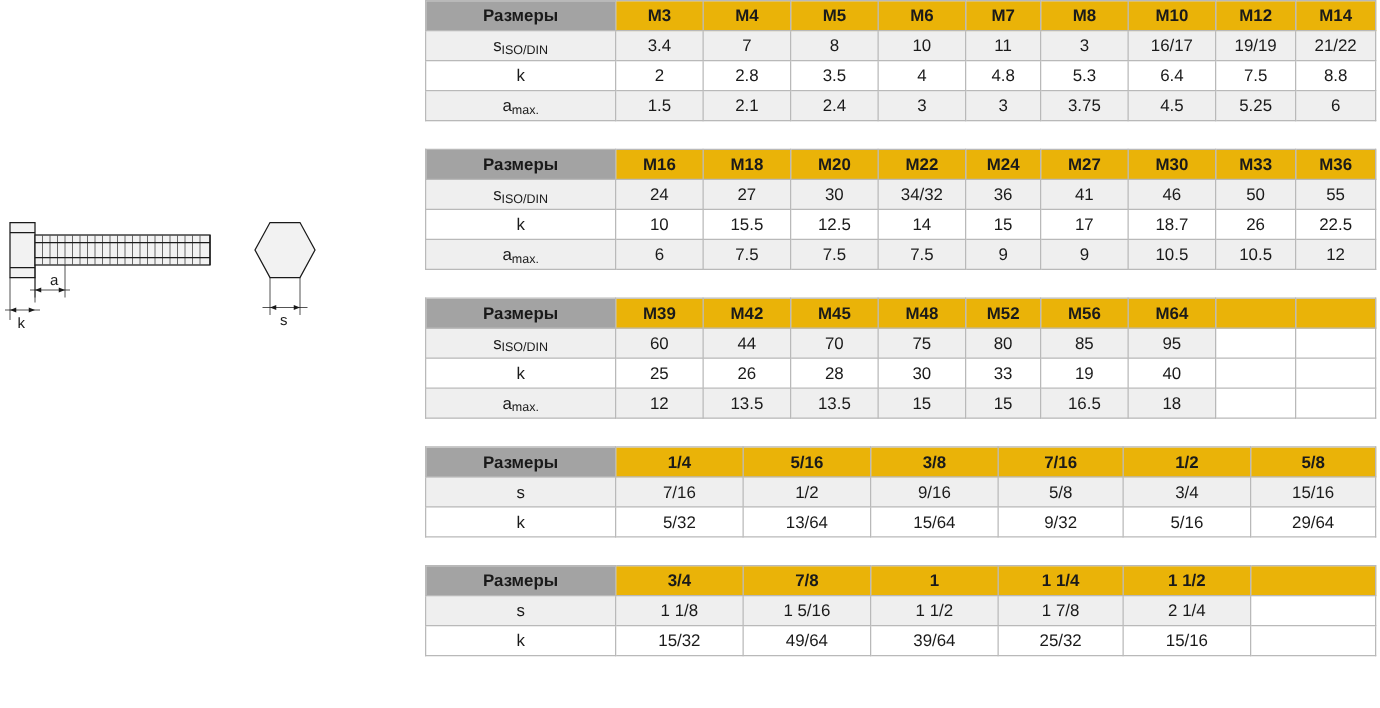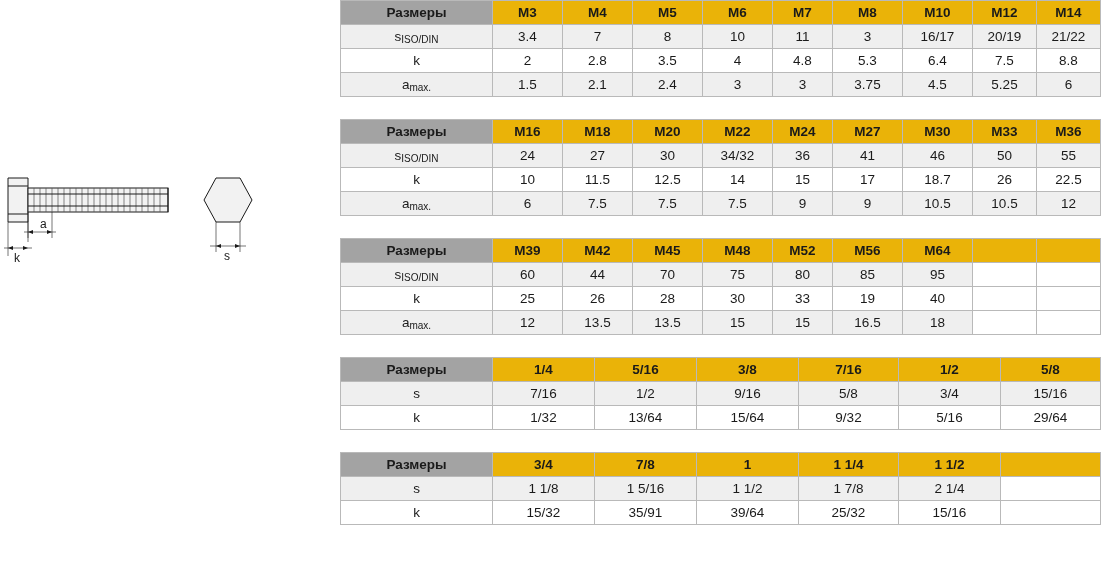--- a/index.html
+++ b/index.html
@@ -212,21 +212,21 @@
       <tbody>
         <tr class="shade">
           <td class="rowlabel"><span class="lbl-s">s</span><span class="sub">ISO/DIN</span></td>
           <td>3.4</td>
           <td>7</td>
           <td>8</td>
           <td>10</td>
           <td>11</td>
           <td>3</td>
           <td>16/17</td>
-          <td>20/19</td>
+          <td>19/19</td>
           <td>21/22</td>
         </tr>
         <tr class="plain">
           <td class="rowlabel">k</td>
           <td>2</td>
           <td>2.8</td>
           <td>3.5</td>
           <td>4</td>
           <td>4.8</td>
           <td>5.3</td>
@@ -285,21 +285,21 @@
           <td>34/32</td>
           <td>36</td>
           <td>41</td>
           <td>46</td>
           <td>50</td>
           <td>55</td>
         </tr>
         <tr class="plain">
           <td class="rowlabel">k</td>
           <td>10</td>
-          <td>11.5</td>
+          <td>15.5</td>
           <td>12.5</td>
           <td>14</td>
           <td>15</td>
           <td>17</td>
           <td>18.7</td>
           <td>26</td>
           <td>22.5</td>
         </tr>
         <tr class="shade">
           <td class="rowlabel"><span class="lbl-s">a</span><span class="sub">max.</span></td>
@@ -409,21 +409,21 @@
           <td class="rowlabel">s</td>
           <td>7/16</td>
           <td>1/2</td>
           <td>9/16</td>
           <td>5/8</td>
           <td>3/4</td>
           <td>15/16</td>
         </tr>
         <tr class="plain">
           <td class="rowlabel">k</td>
-          <td>1/32</td>
+          <td>5/32</td>
           <td>13/64</td>
           <td>15/64</td>
           <td>9/32</td>
           <td>5/16</td>
           <td>29/64</td>
         </tr>
       </tbody>
     </table>
 
     <table class="dim">
@@ -453,21 +453,21 @@
           <td>1 1/8</td>
           <td>1 5/16</td>
           <td>1 1/2</td>
           <td>1 7/8</td>
           <td>2 1/4</td>
           <td class="empty"></td>
         </tr>
         <tr class="plain">
           <td class="rowlabel">k</td>
           <td>15/32</td>
-          <td>35/91</td>
+          <td>49/64</td>
           <td>39/64</td>
           <td>25/32</td>
           <td>15/16</td>
           <td class="empty"></td>
         </tr>
       </tbody>
     </table>
 
   </div>
 </div>

